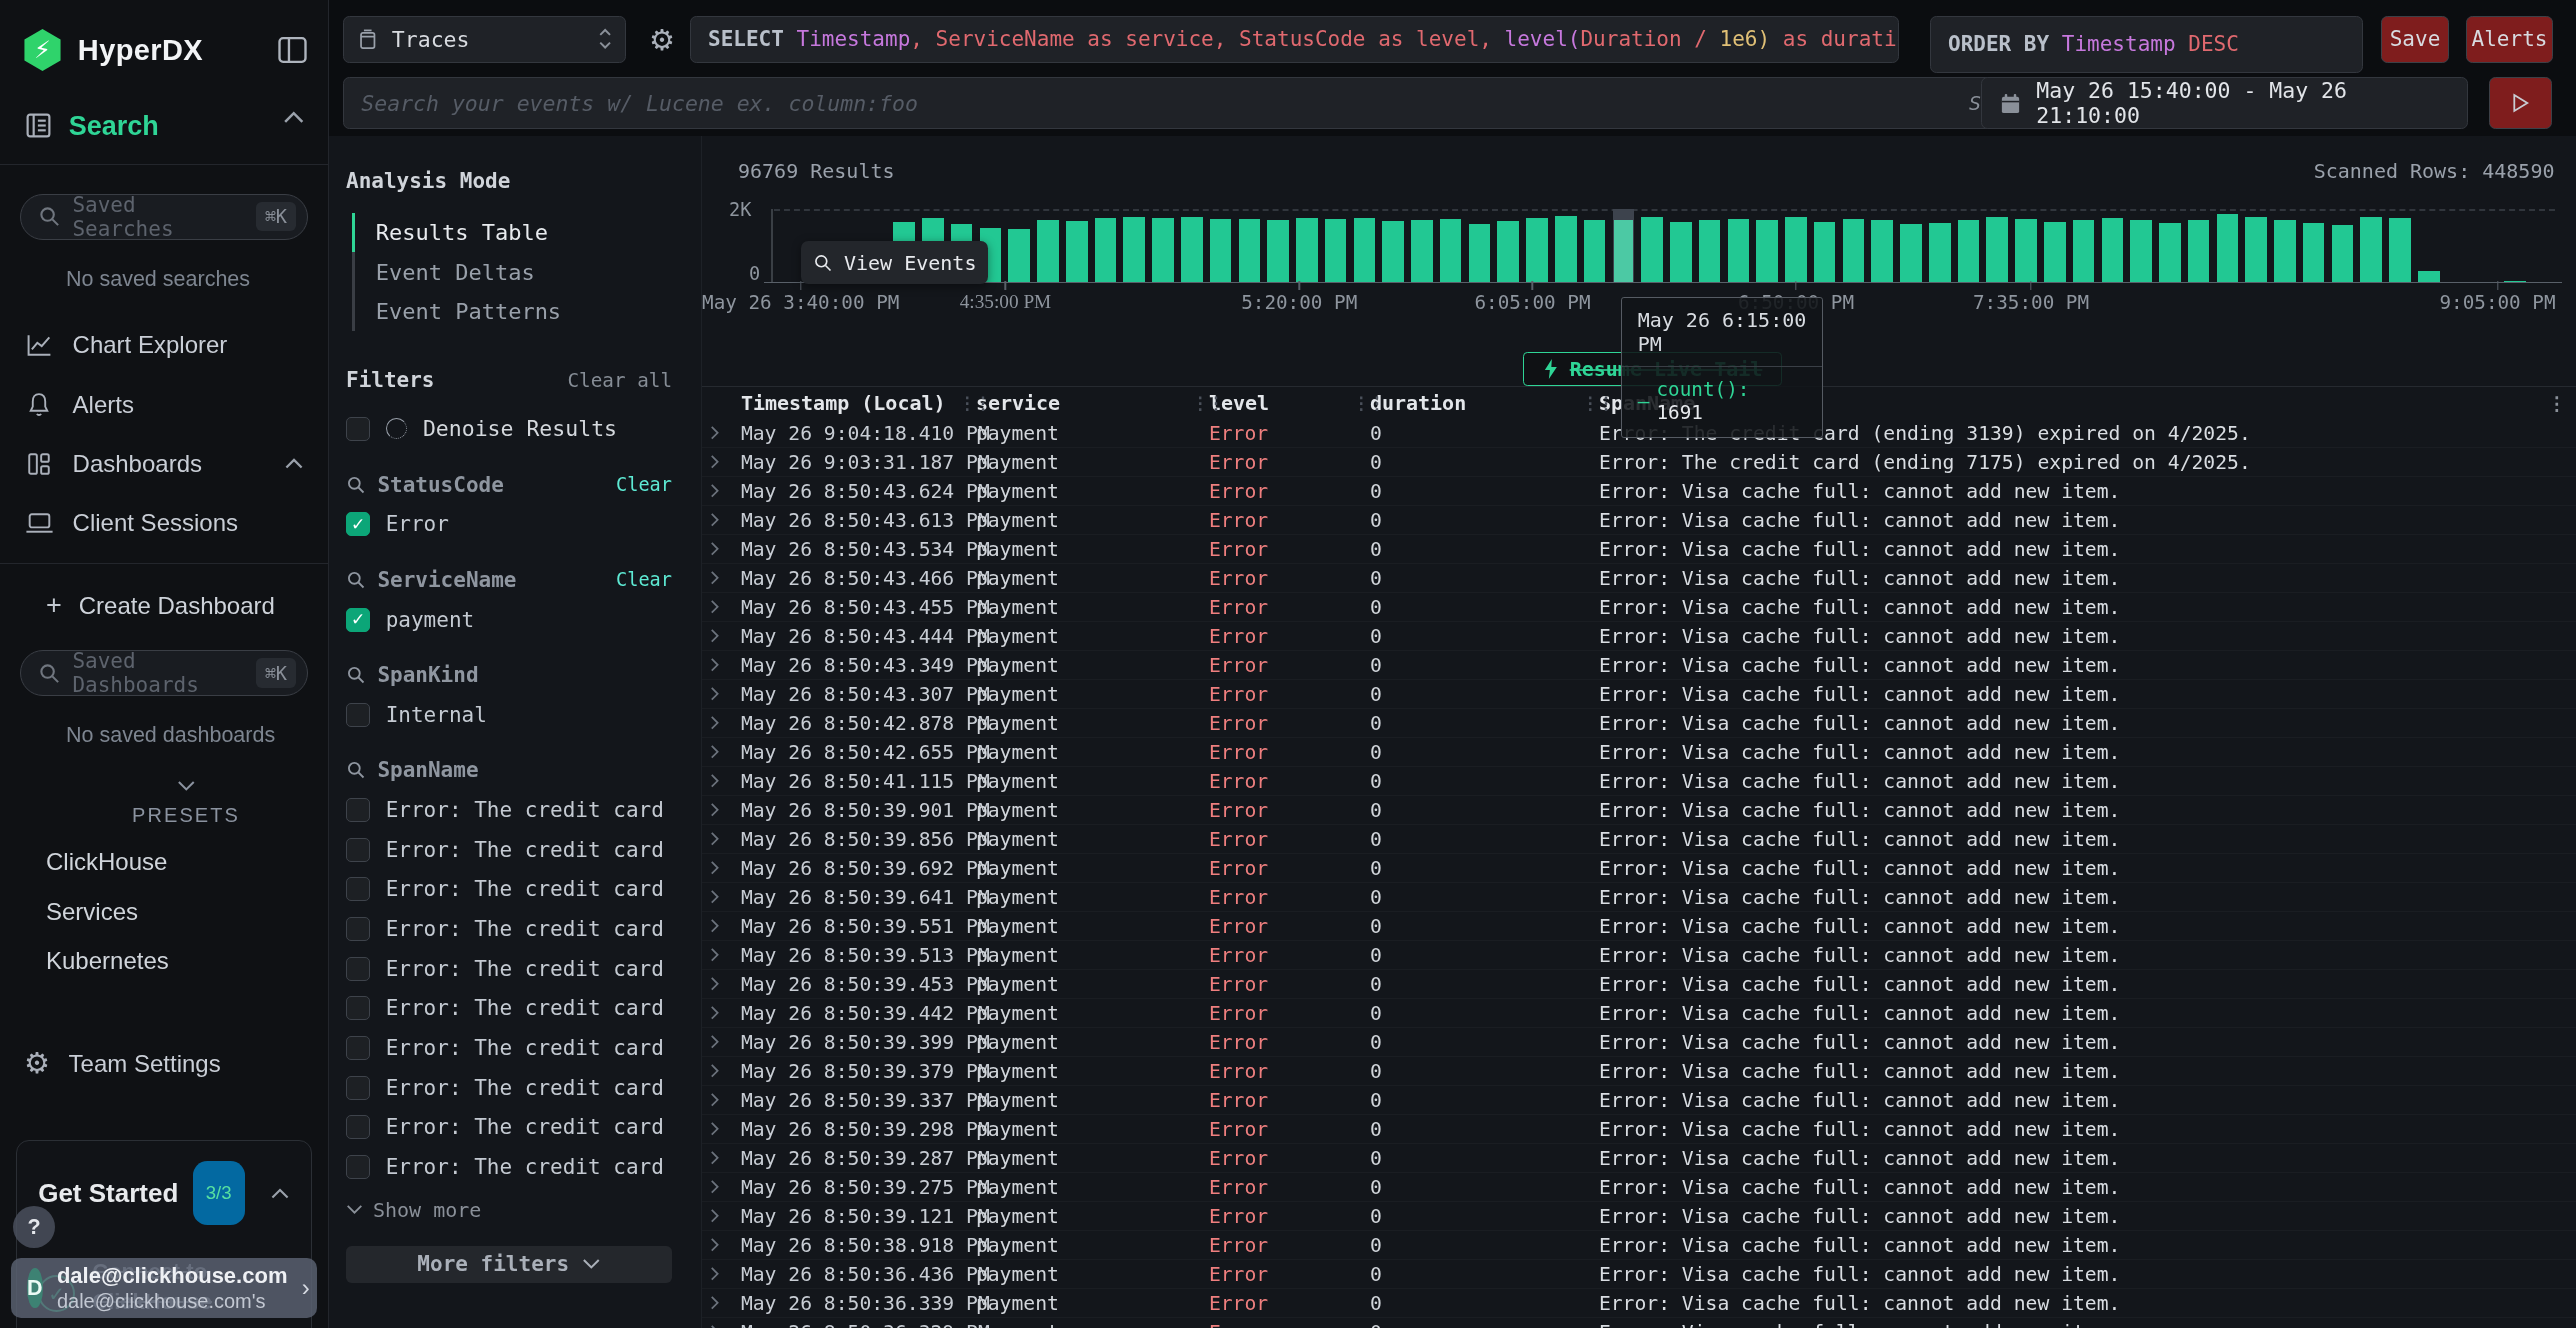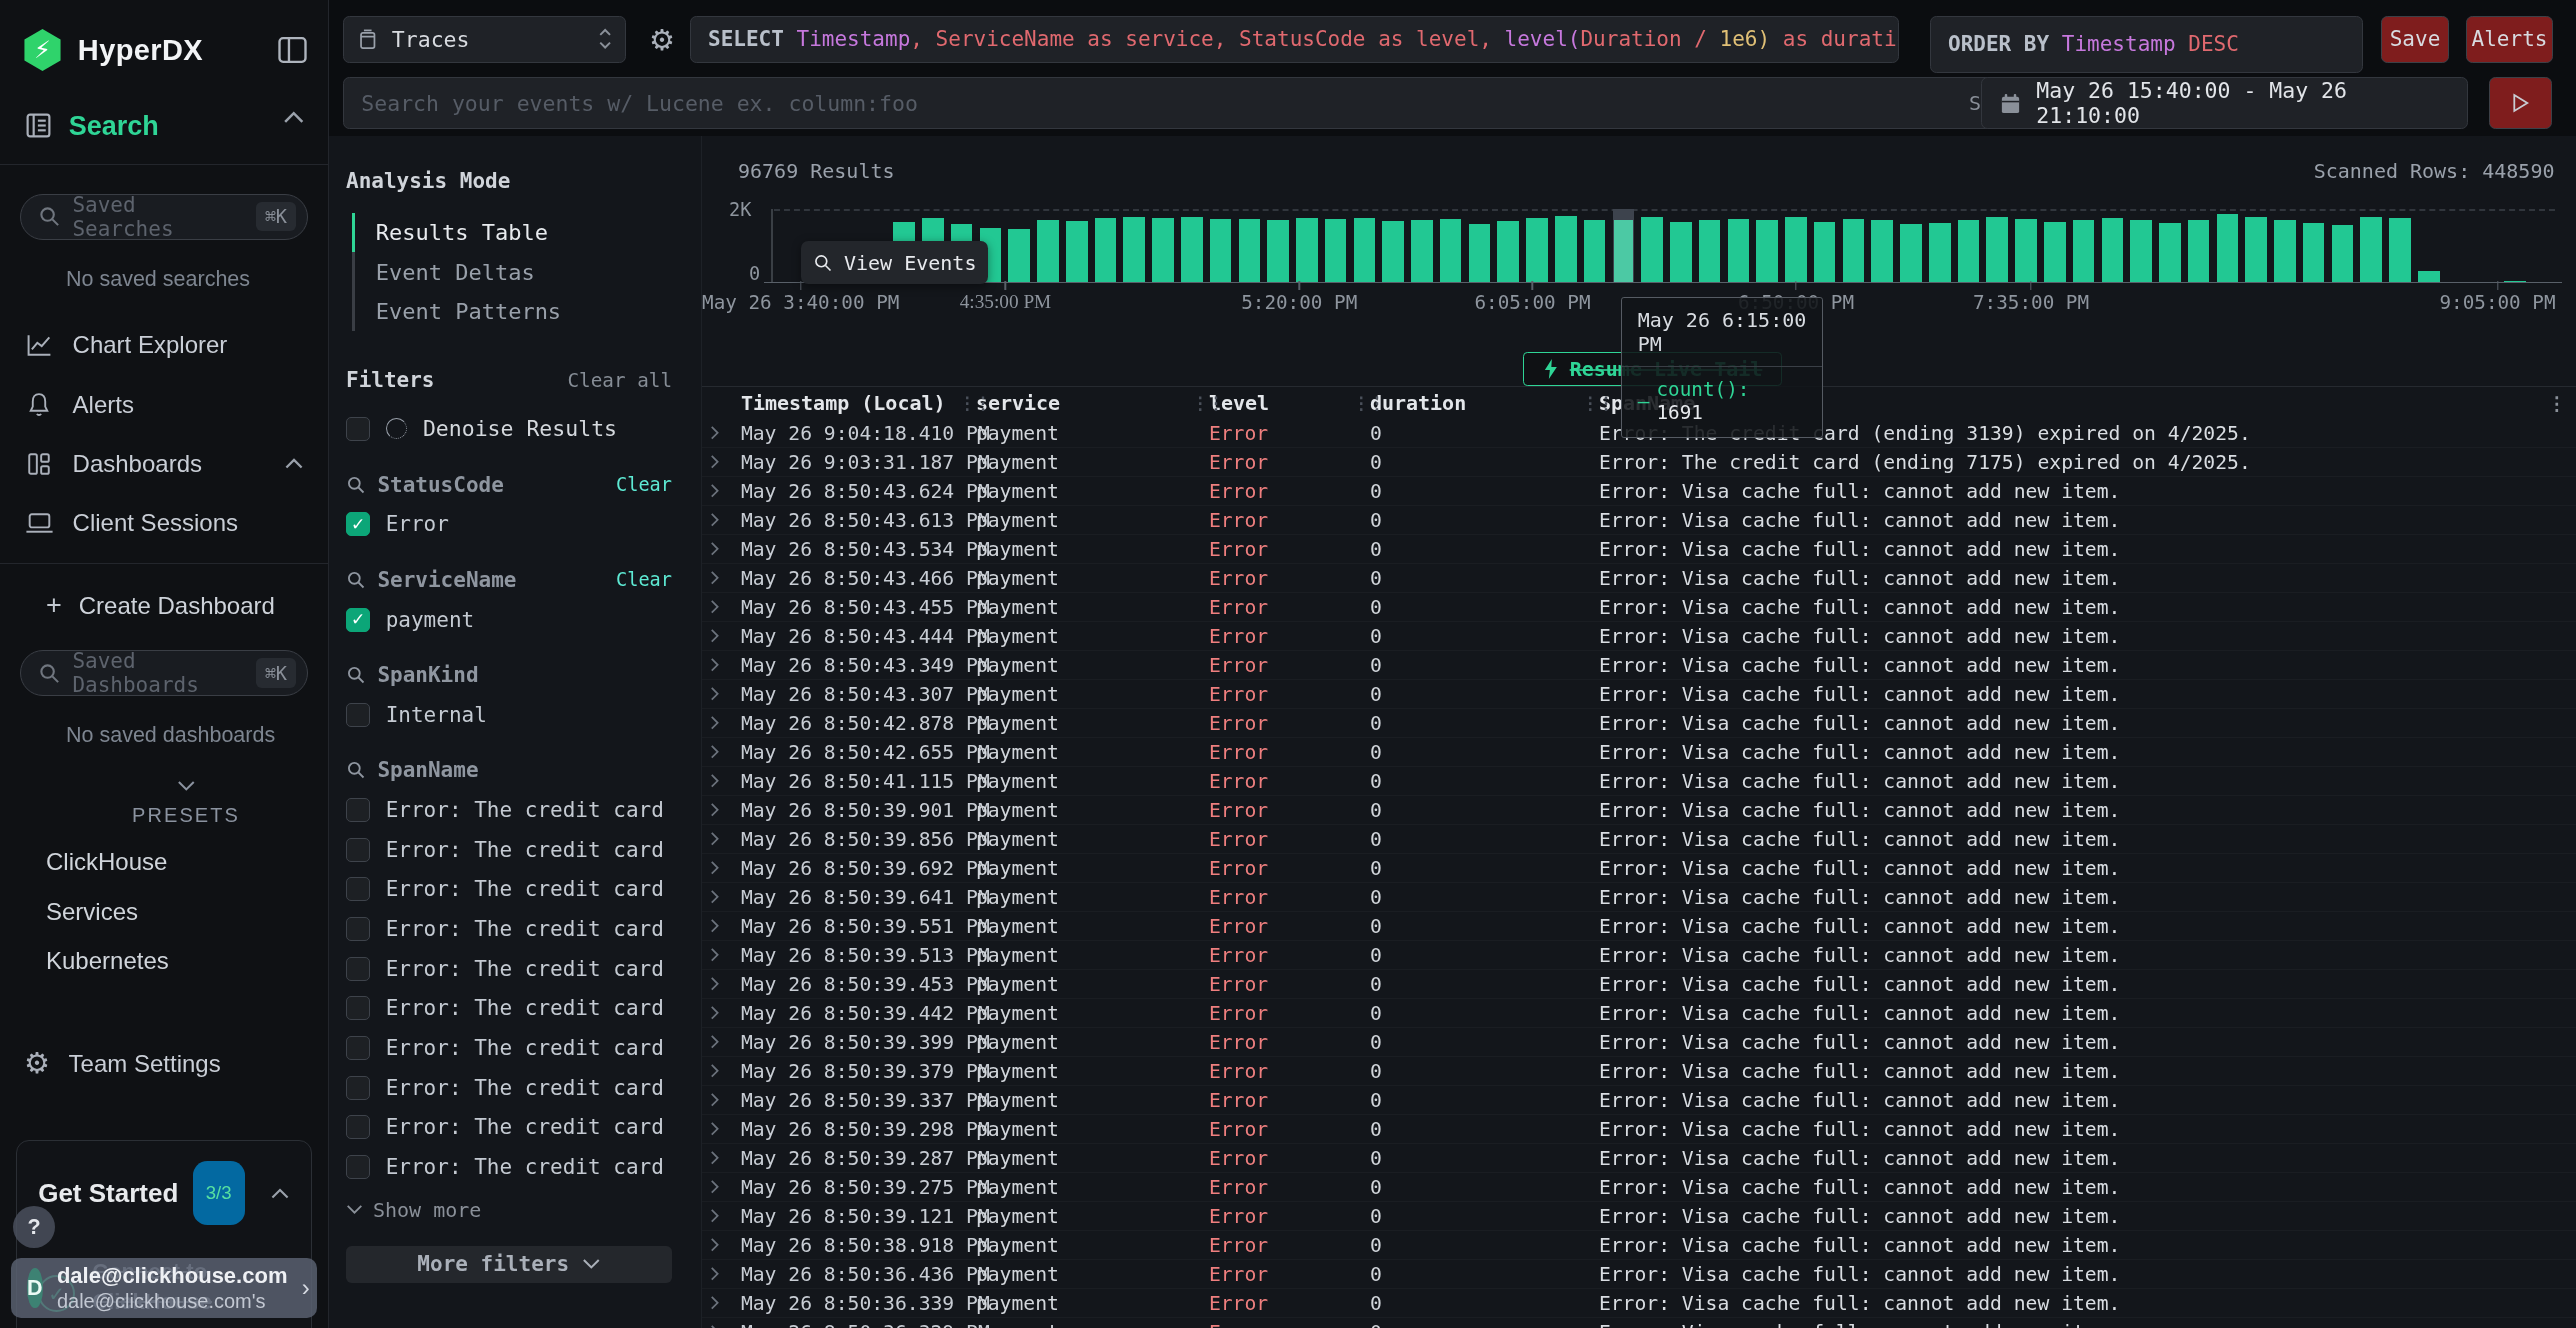--- a/index.html
+++ b/index.html
@@ -81,21 +81,21 @@
   .orderby-box{left:1601px;top:15.7px;width:433px;height:57px;text-align:center;}
   .tok{white-space:pre;}
   .tok-kw{color:#b9c0ca;font-weight:bold;}
   .tok-type{color:var(--purple);}
   .tok-field{color:var(--salmon);}
   .tok-num{color:var(--yellow);}
   .btn{background:#7f1d1d;border:0.7px solid #3c4047;display:flex;align-items:center;justify-content:center;
        font-family:var(--mono);font-size:21px;color:#d8dbe0;}
   .btn-save{left:2052px;top:15.7px;width:68px;height:47px;}
   .btn-alerts{left:2137px;top:15.7px;width:87px;height:47px;}
-  .lucene-box{left:14.3px;top:77px;width:1784px;height:52px;padding:0 17px;}
+  .lucene-box{left:14.3px;top:77px;width:1784px;height:52px;padding:0 17px;font-style:italic;}
   .lucene-box .ph{font-family:var(--mono);font-size:21.5px;color:#565c66;flex:1;}
   .lang{font-family:var(--mono);font-size:20px;}
   .lang-sql{color:#8a9099;}
   .lang-sep{color:#3a3f46;margin:0 10px;}
   .lang-lucene{color:var(--accent);}
   .date-box{left:1652px;top:77px;width:487px;height:52px;padding:0 17px;gap:14.3px;}
   .date-box .val{font-family:var(--mono);font-size:21.5px;color:#e2e5e9;}
   .play-btn{left:2160px;top:77px;width:63px;height:52px;}
 
   

